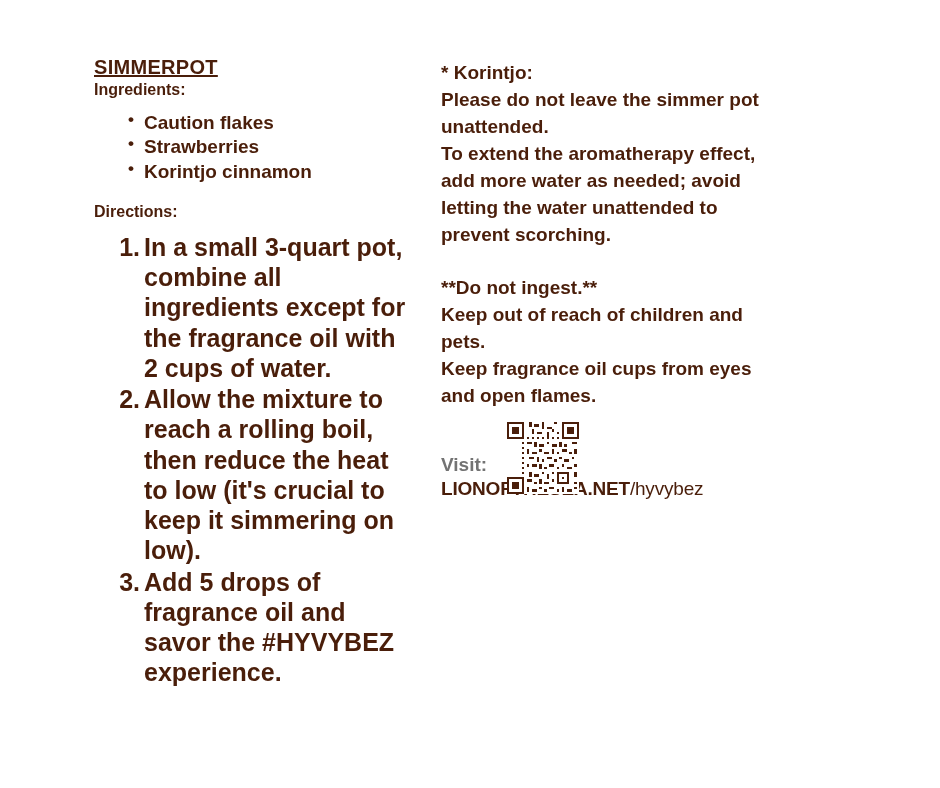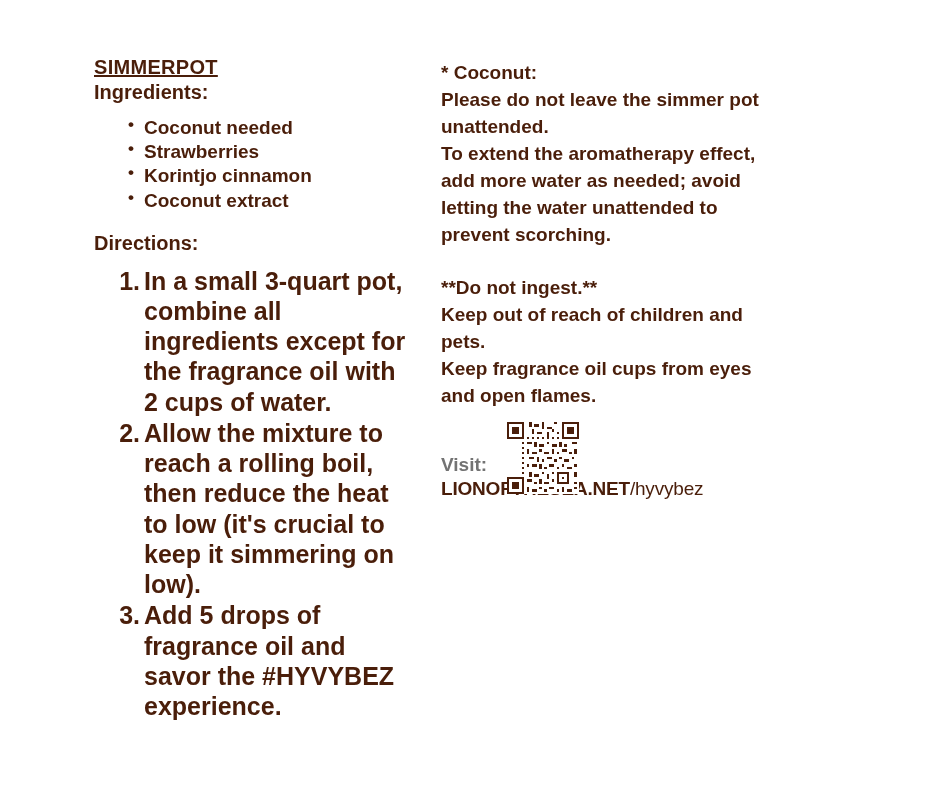--- a/index.html
+++ b/index.html
@@ -34,21 +34,21 @@
   .title {
     font-size: 20px;
     font-weight: bold;
     letter-spacing: 0.3px;
     text-decoration: underline;
     color: #4a1e0a;
     line-height: 1.15;
     margin: 0 0 1px 0;
   }
   .heading {
-    font-size: 20px;
+    font-size: 16px;
     font-weight: bold;
     color: #4a1e0a;
     line-height: 1.2;
     margin: 0;
   }
   .section-gap {
     height: 18px;
   }
   ul.ing {
     margin: 12px 0 0 0;
@@ -138,39 +138,38 @@
 </head>
 <body>
 
 <div class="page">
 
   <div class="col-left">
     <div class="title">SIMMERPOT</div>
     <div class="heading">Ingredients:</div>
 
     <ul class="ing">
-      <li>Coconut needed</li>
+      <li>Caution flakes</li>
       <li>Strawberries</li>
       <li>Korintjo cinnamon</li>
-      <li>Coconut extract</li>
     </ul>
 
     <div class="section-gap"></div>
 
     <div class="heading">Directions:</div>
 
     <ol class="dirs">
       <li>In a small 3-quart pot, combine all ingredients except for the fragrance oil with 2 cups of water.</li>
       <li>Allow the mixture to reach a rolling boil, then reduce the heat to low (it's crucial to keep it simmering on low).</li>
       <li>Add 5 drops of fragrance oil and savor the #HYVYBEZ experience.</li>
     </ol>
   </div>
 
   <div class="col-right">
-    <p class="rtext">* Coconut:</p>
+    <p class="rtext">* Korintjo:</p>
     <p class="rtext">Please do not leave the simmer pot unattended.</p>
     <p class="rtext">To extend the aromatherapy effect, add more water as needed; avoid letting the water unattended to prevent scorching.</p>
 
     <div class="blank-line"></div>
 
     <p class="rtext">**Do not ingest.**</p>
     <p class="rtext">Keep out of reach of children and pets.</p>
     <p class="rtext">Keep fragrance oil cups from eyes and open flames.</p>
 
     <div class="qr-wrap">

